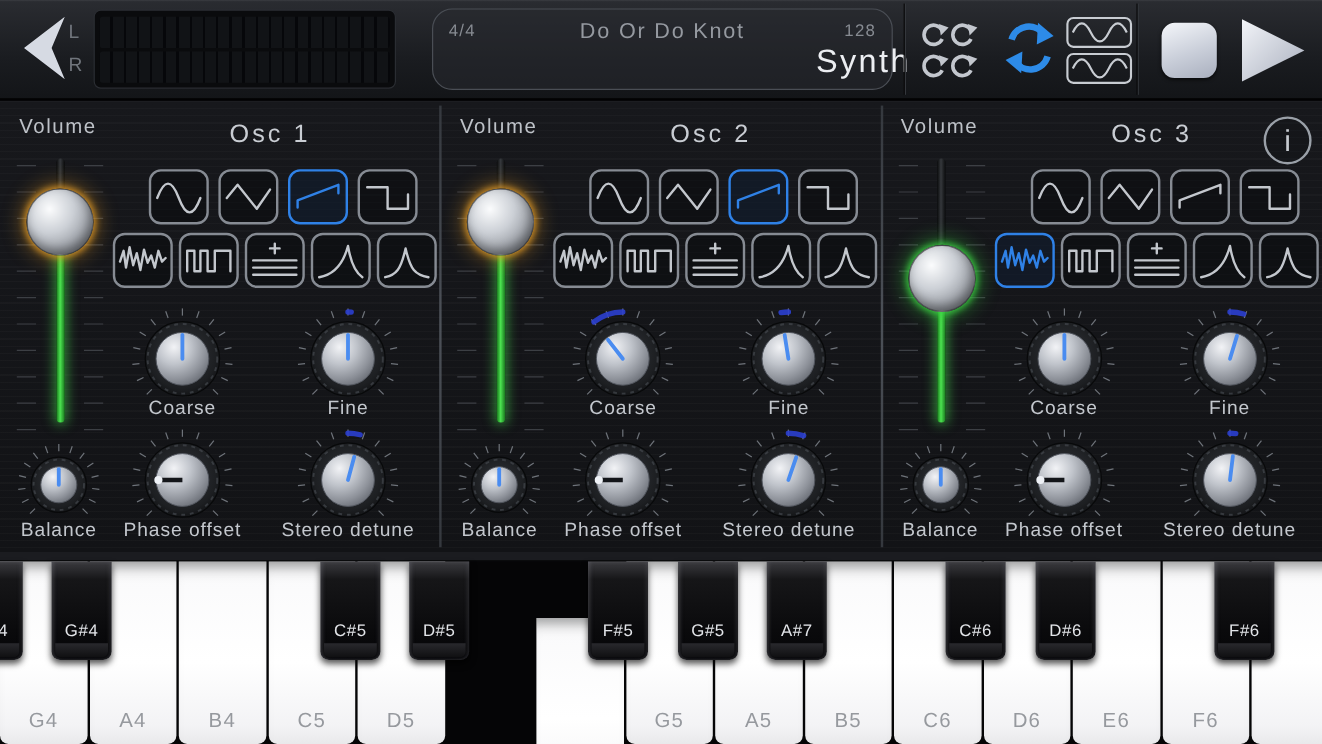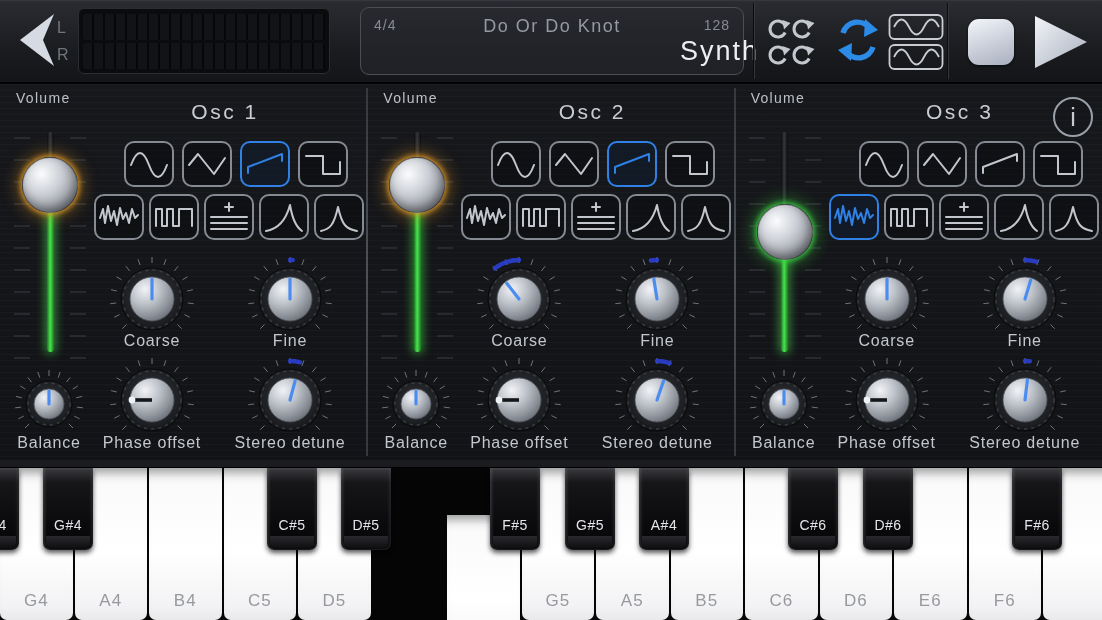--- a/index.html
+++ b/index.html
@@ -10,37 +10,37 @@
     background:linear-gradient(180deg,#2a2c31,#1a1c20 60%,#131518);
     box-shadow:inset 0 1px 0 rgba(255,255,255,.06);border-bottom:2px solid #020203;box-sizing:border-box}
   .seam{position:absolute;top:3px;bottom:3px;width:1px;background:#0a0b0c;box-shadow:1px 0 0 #34373c}
   #back-btn{position:absolute;left:14px;top:12px;width:44px;height:58px;cursor:pointer}
   .lr{position:absolute;left:57px;font-size:16px;letter-spacing:1px;color:#70757c}
   #meter{position:absolute;left:78px;top:8px;width:252px;height:66px;background:#0a0b0d;
     border:1px solid #2a2d32;border-radius:6px;box-sizing:border-box}
   .mrow{position:absolute;left:4px;right:4px;height:26px;border-radius:3px;
     background:repeating-linear-gradient(90deg,#111316 0 9px,#06070a 9px 11px)}
   #song-box{position:absolute;left:360px;top:7px;width:384px;height:68px;border:1.5px solid #4a4e55;
-    border-radius:9px;background:rgba(40,42,47,.55);box-sizing:border-box;cursor:pointer}
+    border-radius:17px;background:rgba(40,42,47,.55);box-sizing:border-box;cursor:pointer}
   .song-small{position:absolute;top:9px;font-size:14px;color:#878b92;letter-spacing:1px}
   #song-name{position:absolute;top:8px;left:0;width:100%;text-align:center;font-size:18px;color:#9599a0;letter-spacing:1.5px}
   #song-inst{position:absolute;top:28px;left:16px;width:100%;text-align:right;font-size:27px;color:#eceef2;letter-spacing:2px}
   .tool-icon{position:absolute;top:15px;cursor:pointer}
   #stop-btn{position:absolute;left:968px;top:19px;width:46px;height:46px;border-radius:11px;cursor:pointer;
     background:linear-gradient(160deg,#f4f6fa,#c9ced9 55%,#a9afbe);box-shadow:0 1px 3px rgba(0,0,0,.6)}
   #play-btn{position:absolute;left:1032px;top:14px;cursor:pointer}
   
   #main{position:absolute;left:0;top:84px;width:1102px;height:376px;
     background:linear-gradient(180deg,#17181c,#121316 70%,#101114);
     background-image:repeating-linear-gradient(180deg,rgba(255,255,255,.022) 0 1px,rgba(0,0,0,0) 1px 6px),
       linear-gradient(180deg,#17181c,#121316)}
   .divider{position:absolute;top:4px;bottom:4px;width:2px;
     background:linear-gradient(180deg,#3a3e44,#565b63 50%,#3a3e44);opacity:.85}
   .panel{position:absolute;top:0;width:367px;height:376px}
-  .vol-label{position:absolute;left:16px;top:6px;font-size:14px;letter-spacing:1.3px;color:#bdc1c7}
+  .vol-label{position:absolute;left:16px;top:12px;font-size:17px;letter-spacing:1.3px;color:#bdc1c7}
   .osc-title{position:absolute;left:90px;top:16px;width:270px;text-align:center;font-size:21px;
     letter-spacing:2.5px;color:#c9cdd3}
   .info-btn{position:absolute;left:315px;top:10px;width:46px;height:46px;cursor:pointer}
   
   .wave-btn{position:absolute;width:50px;height:46px;border:2px solid #868b93;border-radius:10px;
     background:rgba(7,8,10,.45);box-sizing:border-box;cursor:pointer}
   .wave-btn.sel{border-color:#2f81e6;background:rgba(16,28,46,.6)}
   .wave-btn svg{position:absolute;left:1px;top:2px;width:44px;height:40px}
   
   .slider{position:absolute;left:4px;top:40px;width:92px;height:310px;cursor:pointer}
@@ -964,21 +964,21 @@
       <div class="bkey" style="left: 341px;">
         <span>D#5</span>
       </div>
       <div class="bkey" style="left: 490px;">
         <span>F#5</span>
       </div>
       <div class="bkey" style="left: 565px;">
         <span>G#5</span>
       </div>
       <div class="bkey" style="left: 639px;">
-        <span>A#4</span>
+        <span>A#7</span>
       </div>
       <div class="bkey" style="left: 788px;">
         <span>C#6</span>
       </div>
       <div class="bkey" style="left: 863px;">
         <span>D#6</span>
       </div>
       <div class="bkey" style="left: 1012px;">
         <span>F#6</span>
       </div>

